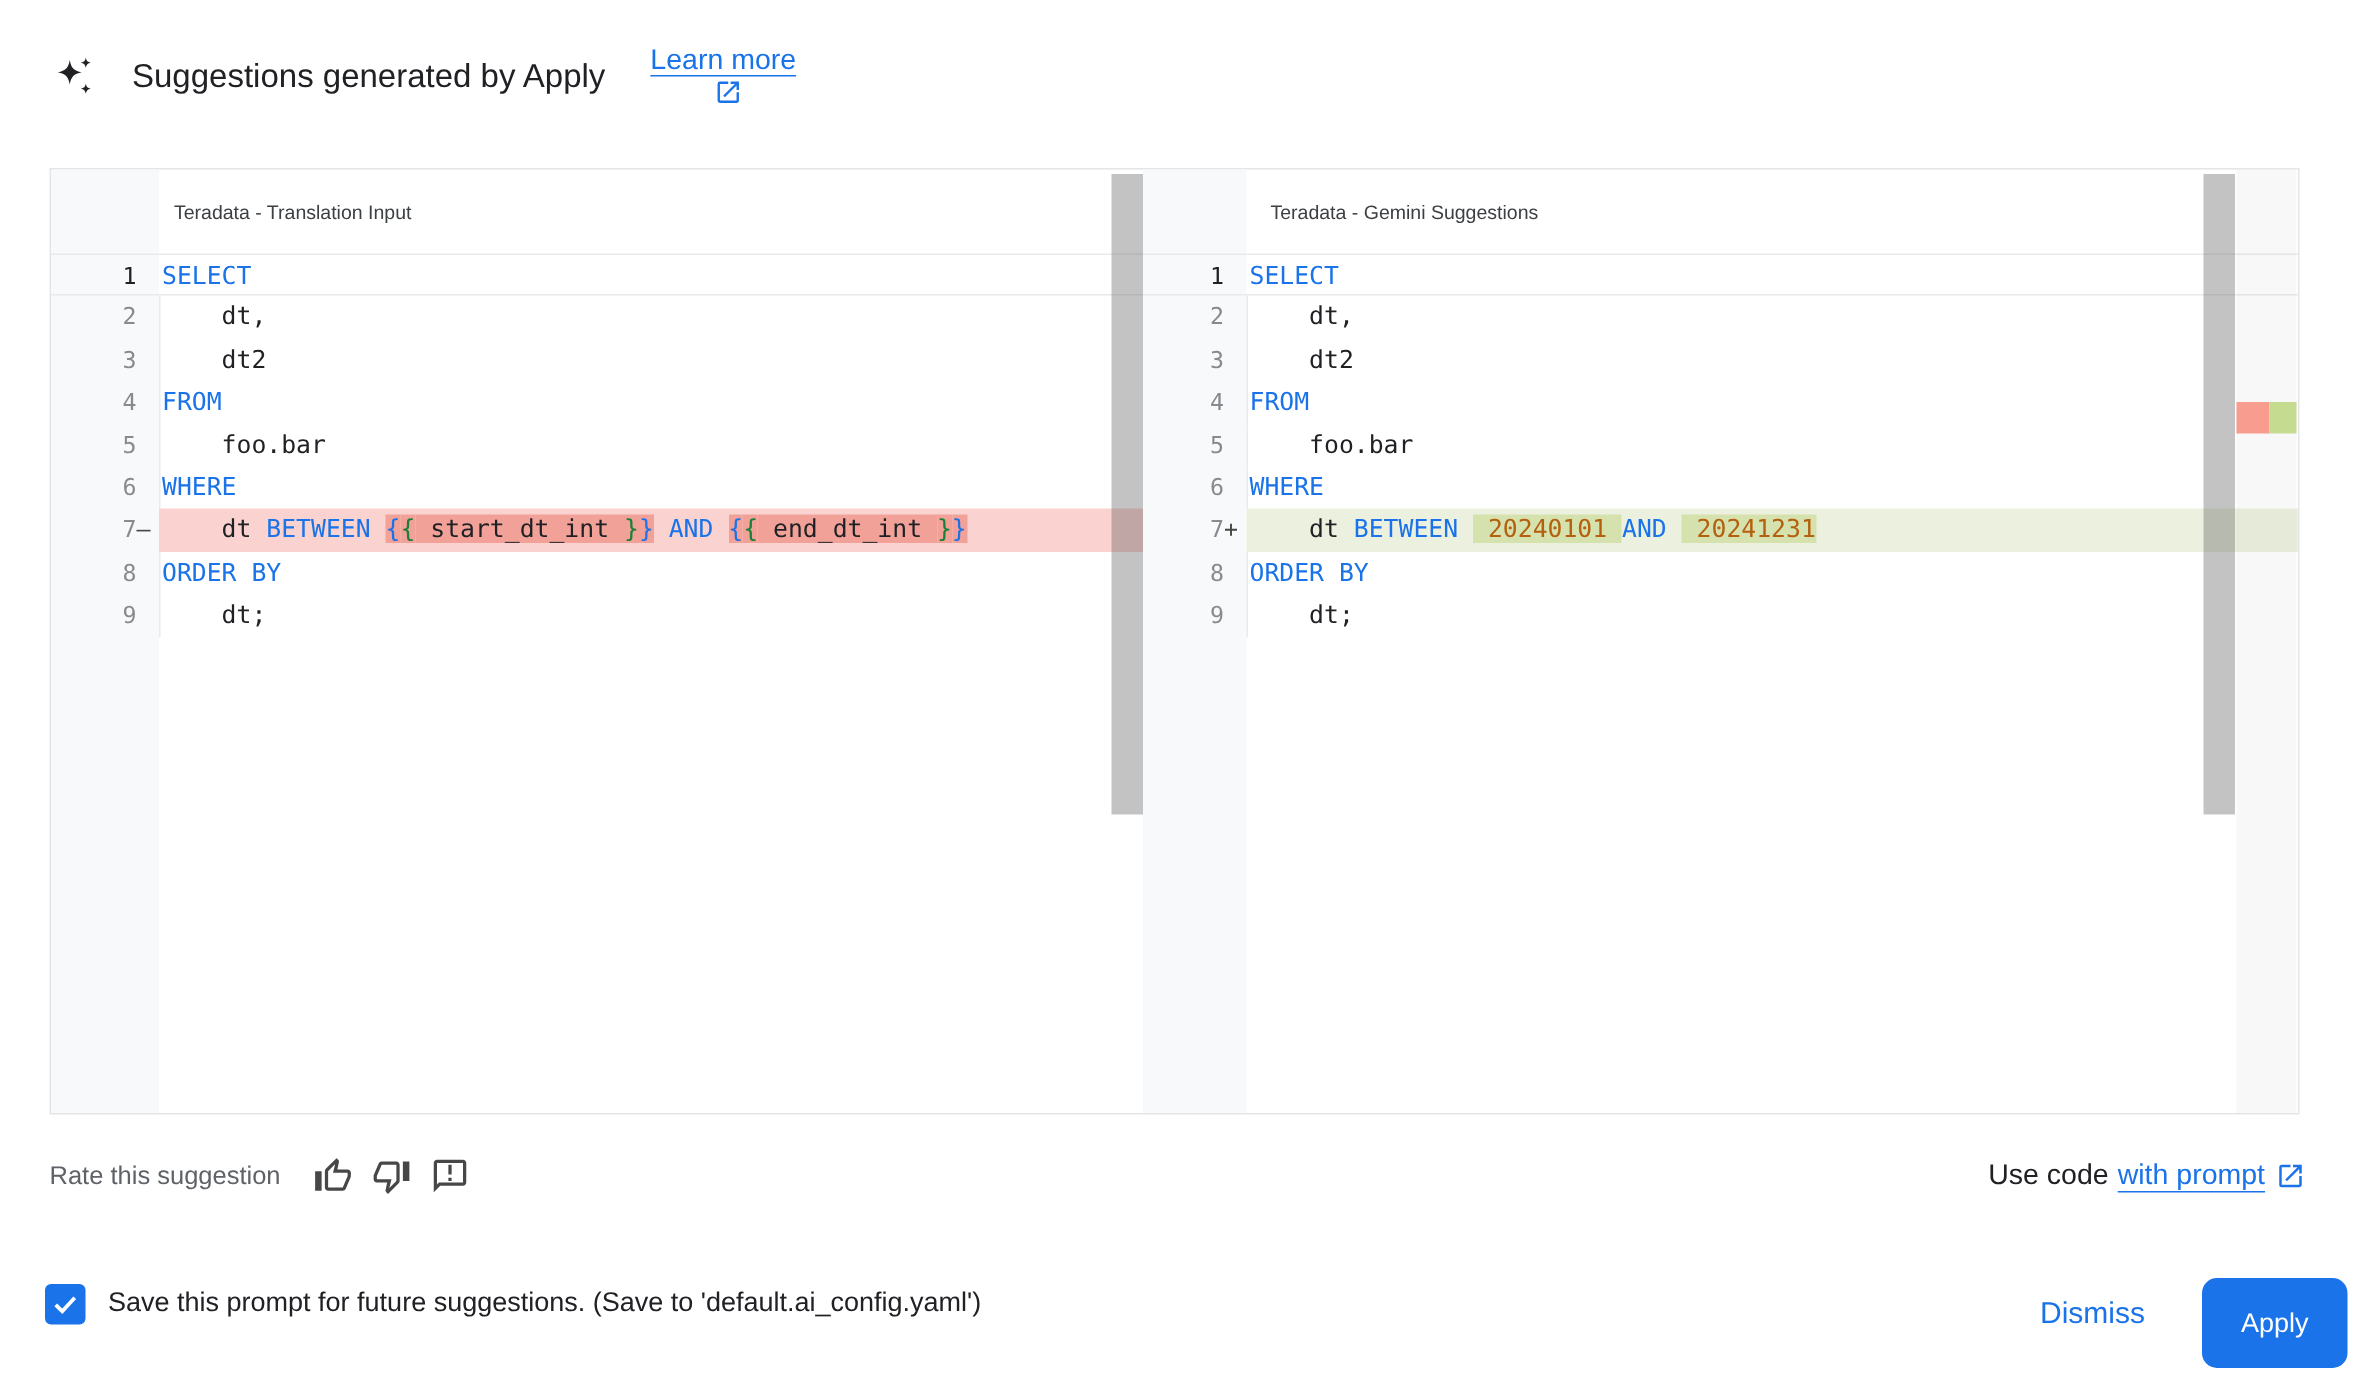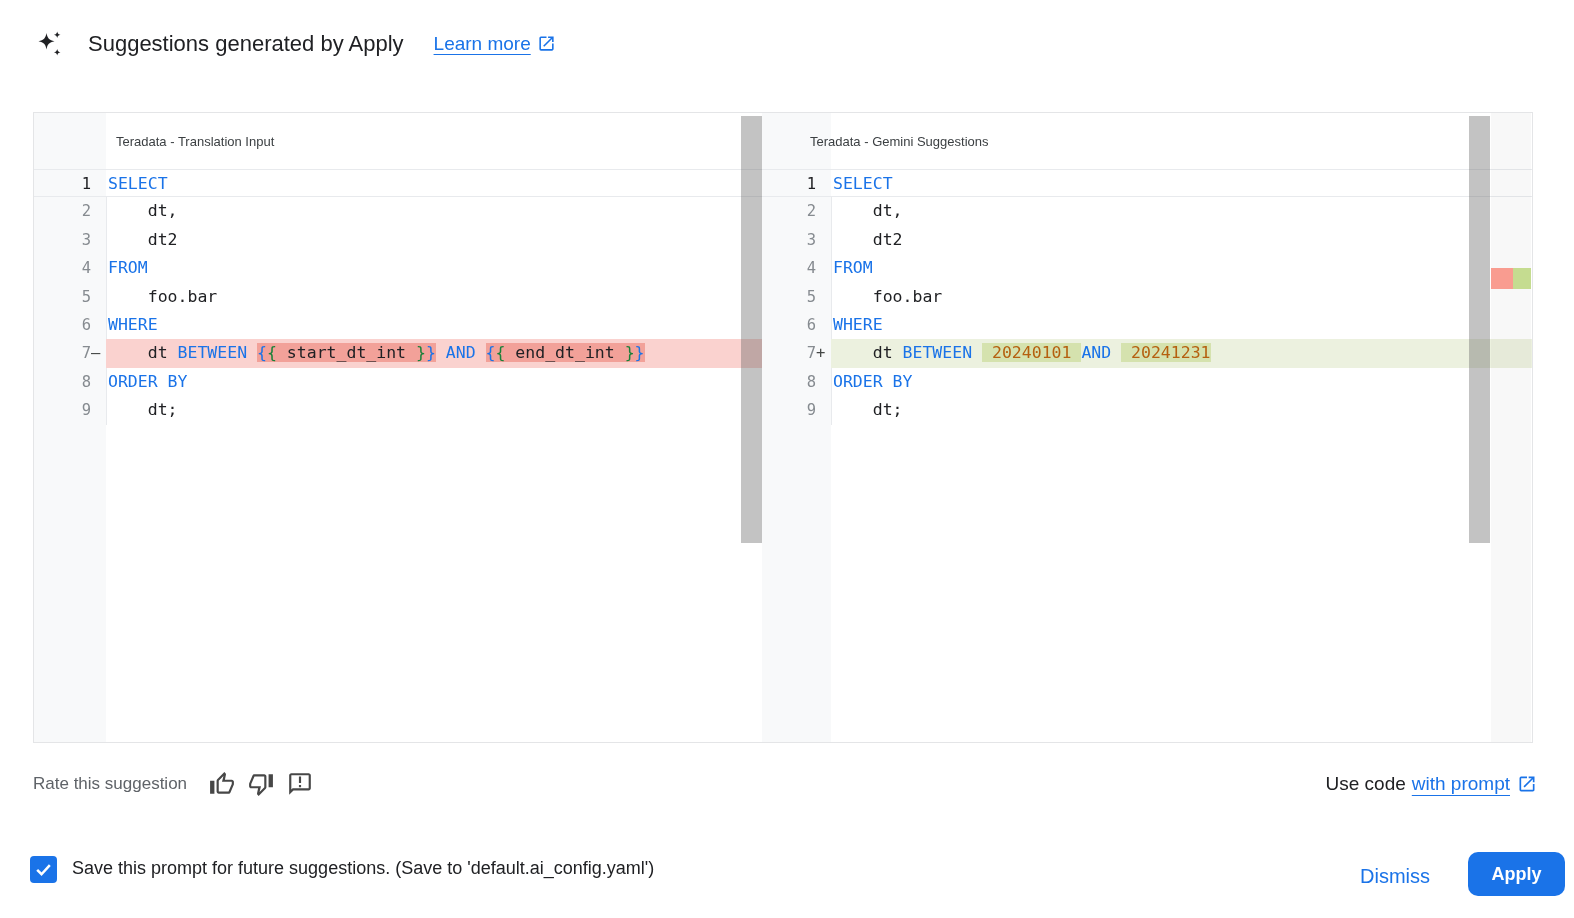--- a/index.html
+++ b/index.html
@@ -3,34 +3,34 @@
 <meta charset="utf-8">
 <style>
   * { margin:0; padding:0; box-sizing:border-box; }
   html,body { width:1574px; height:918px; background:#fff; font-family:"Liberation Sans", sans-serif; color:#202124; overflow:hidden; }
   body { position:relative; }
 
   
   .header { position:absolute; left:36px; top:30px; display:flex; align-items:center; }
   .sparkle { width:27px; height:27px; flex:none; }
   .header-title { margin-left:25px; font-size:22px; color:#202124; }
-  .learn-more { margin-left:30px; font-size:19px; font-weight:500; color:#1a73e8; text-decoration:underline; text-underline-offset:4px; display:flex; align-items:center; cursor:pointer; }
+  .learn-more { margin-left:30px; font-size:19px; font-weight:500; color:#1a73e8; text-decoration:underline; text-underline-offset:4px; display:flex; align-items:center; cursor:pointer;flex-direction:column; }
   .ext-icon { width:19px; height:19px; margin-left:6px; }
 
   
   .container { position:absolute; left:33px; top:112px; width:1500px; height:631px; border:1px solid #e4e5e7; display:flex; background:#fff; }
   .editor { position:relative; height:100%; overflow:hidden; }
   .editor.left  { width:728px; }
   .editor.right { width:770px; }
   .gutter-bg { position:absolute; left:0; top:0; bottom:0; background:#f8f9fa; z-index:0; }
   .editor.left  .gutter-bg { width:72px; }
   .editor.right .gutter-bg { width:69px; }
   .editor-title { position:relative; z-index:1; height:56px; display:flex; align-items:center; font-size:13px; color:#3c4043; }
   .editor.left  .editor-title { padding-left:82px; }
-  .editor.right .editor-title { padding-left:48px; }
+  .editor.right .editor-title { padding-left:85px; }
 
   .lines { position:relative; z-index:1; }
   .row { display:flex; height:28.4px; line-height:28.4px; font-family:"DejaVu Sans Mono", monospace; font-size:16.5px; }
   .gut { flex:none; display:flex; justify-content:flex-end; color:#868b90; font-size:15.5px; }
   .editor.left  .gut { width:72px; }
   .editor.right .gut { width:69px; }
   .gut .m { width:15px; color:#444746; text-align:left; }
   .row.active .gut .n { color:#202124; }
   .code { flex:1; white-space:pre; border-left:1px solid #e8eaed; padding-left:1px; }
   .row.active { border-top:1px solid #e8eaed; border-bottom:1px solid #e8eaed; }
@@ -51,21 +51,21 @@
 
   .use-code { position:absolute; top:773px; right:37px; font-size:19px; color:#202124; display:flex; align-items:center; }
   .use-code .link { color:#1a73e8; text-decoration:underline; text-underline-offset:5px; margin-left:6px; cursor:pointer; }
   .use-code .ext-icon { width:20px; height:20px; }
 
   
   .checkbox { position:absolute; left:30px; top:856px; width:27px; height:27px; background:#1a73e8; border-radius:4px; display:flex; align-items:center; justify-content:center; cursor:pointer; }
   .checkbox svg { width:19px; height:19px; }
   .save-label { position:absolute; left:72px; top:858px; font-size:18px; color:#202124; }
   .dismiss-btn { position:absolute; left:1340px; top:858px; width:110px; height:36px; line-height:36px; text-align:center; font-size:20px; font-weight:500; color:#1a73e8; background:none; border:none; cursor:pointer; font-family:"Liberation Sans", sans-serif; }
-  .apply-btn { position:absolute; left:1468px; top:852px; width:97px; height:44px; background:#1a73e8; color:#fff; font-size:18px; font-weight:700; border:none; border-radius:10px; cursor:pointer; font-family:"Liberation Sans", sans-serif; }
+  .apply-btn { position:absolute; left:1468px; top:852px; width:97px; height:60px; background:#1a73e8; color:#fff; font-size:18px; font-weight:400; border:none; border-radius:10px; cursor:pointer; font-family:"Liberation Sans", sans-serif; }
 </style>
 </head>
 <body>
 
 <div class="header">
   <svg class="sparkle" viewBox="0 0 27 27">
     <path fill="#202124" d="M10.5 3 C11.4 8.2 13.2 10.2 18.5 11.2 C13.2 12.2 11.4 14.2 10.5 19.4 C9.6 14.2 7.8 12.2 2.5 11.2 C7.8 10.2 9.6 8.2 10.5 3 Z"></path>
     <path fill="#202124" d="M21.2 1.5 C21.6 3.6 22.4 4.4 24.5 4.8 C22.4 5.2 21.6 6 21.2 8.1 C20.8 6 20 5.2 17.9 4.8 C20 4.4 20.8 3.6 21.2 1.5 Z"></path>
     <path fill="#202124" d="M21.2 18.9 C21.6 21 22.4 21.8 24.5 22.2 C22.4 22.6 21.6 23.4 21.2 25.5 C20.8 23.4 20 22.6 17.9 22.2 C20 21.8 20.8 21 21.2 18.9 Z"></path>
   </svg>

